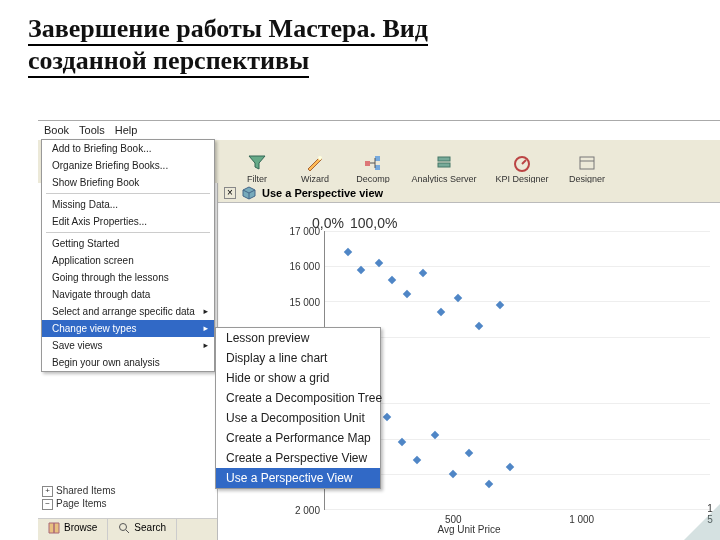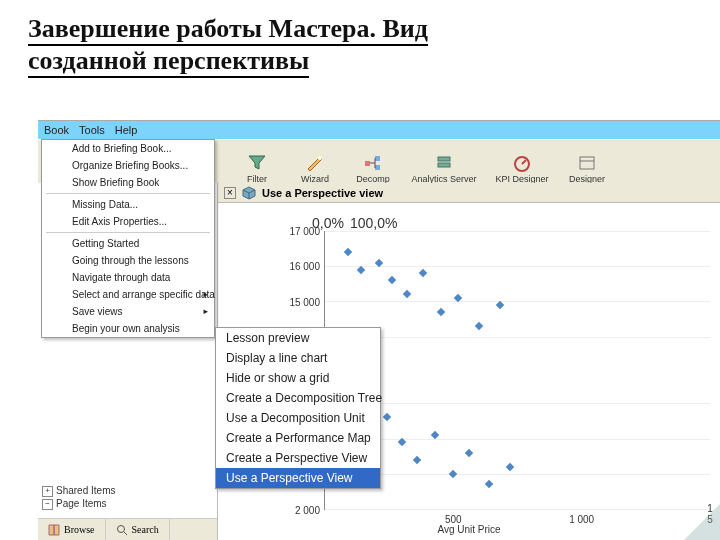--- a/index.html
+++ b/index.html
@@ -1,41 +1,41 @@
 <!DOCTYPE html>
 <html><head>
 <meta charset="utf-8">
 <style>
   * { box-sizing: border-box; margin: 0; padding: 0; }
   body { width: 720px; height: 540px; font-family: Tahoma, Arial, sans-serif; font-size: 10px; background: #fff; overflow: hidden; }
   .slide-title { font-family: "Times New Roman", serif; font-size: 26px; font-weight: bold; padding: 14px 28px 6px 28px; color: #111; }
   .slide-title .underline { border-bottom: 2px solid #000; display: inline-block; }
   .app { position: absolute; top: 120px; left: 38px; right: 0; bottom: 0; border-top: 1px solid #aaa; background: #ece9d8; }
-  .menubar { display: flex; gap: 10px; padding: 3px 6px; background: #7dd3fc; font-size: 11px; color: #222; }
+  .menubar { display: flex; gap: 10px; padding: 3px 6px; background: #ffffff; font-size: 11px; color: #222; }
   .toolbar { display: flex; gap: 4px; padding: 3px 6px; background: #ece9d8; border-top: 1px solid #fff; border-bottom: 1px solid #ccc; height: 60px; }
   .toolbar .spacer-left { width: 182px; }
   .tbtn { display: flex; flex-direction: column; align-items: center; justify-content: center; width: 54px; font-size: 9px; color: #333; cursor: pointer; }
   .tbtn .ico { width: 20px; height: 18px; margin-bottom: 2px; }
   .dropdown-menu { position: absolute; top: 18px; left: 3px; width: 174px; background: #fff; border: 1px solid #999; box-shadow: 2px 2px 3px rgba(0,0,0,.25); z-index: 20; }
-  .dropdown-menu .mi { padding: 3px 10px; font-size: 10px; color: #222; cursor: pointer; white-space: nowrap; position: relative; margin-left: 20px; }
+  .dropdown-menu .mi { padding: 3px 10px; font-size: 10px; color: #222; cursor: pointer; white-space: nowrap; position: relative; }
   .dropdown-menu .mi.hl { background: #3169c6; color: #fff; }
   .dropdown-menu .sep { height: 1px; background: #ccc; margin: 2px 4px; }
   .dropdown-menu .mi.sub::after { content: "▸"; position: absolute; right: 6px; font-size: 9px; }
   .submenu { position: absolute; top: 206px; left: 177px; width: 166px; background: #fff; border: 1px solid #999; box-shadow: 2px 2px 3px rgba(0,0,0,.25); z-index: 25; }
   .submenu .mi { padding: 3px 10px; font-size: 12px; color: #222; cursor: pointer; white-space: nowrap; }
   .submenu .mi.hl { background: #3169c6; color: #fff; }
   .main { position: absolute; top: 62px; left: 0; right: 0; bottom: 0; display: flex; }
   .leftpane { width: 180px; background: #fff; border-right: 1px solid #bbb; position: relative; }
   .tree { position: absolute; bottom: 30px; left: 4px; font-size: 10px; color: #333; }
   .tree .node { padding: 1px 0 1px 14px; position: relative; }
   .tree .node::before { content: ""; position: absolute; left: 0; top: 2px; width: 9px; height: 9px; border: 1px solid #888; background: #fff; font-size: 8px; line-height: 8px; text-align: center; }
   .tree .node.plus::before { content: "+"; }
   .tree .node.minus::before { content: "−"; }
   .tabs { position: absolute; bottom: 0; left: 0; right: 0; height: 22px; display: flex; background: #ece9d8; border-top: 1px solid #ccc; }
-  .tab { display: flex; align-items: center; gap: 4px; padding: 3px 10px; font-size: 10px; cursor: pointer; border-right: 1px solid #ccc; font-family: Liberation Serif, serif; }
+  .tab { display: flex; gap: 4px; padding: 3px 10px; font-size: 10px; cursor: pointer; border-right: 1px solid #ccc; }
   .tab .ico { width: 12px; height: 12px; }
   .chartarea { flex: 1; background: #fff; position: relative; }
   .viewheader { position: absolute; top: 0; left: 0; right: 0; height: 20px; background: #ece9d8; border-bottom: 1px solid #bbb; display: flex; align-items: center; padding-left: 6px; gap: 6px; font-size: 11px; }
   .viewheader .x { width: 12px; height: 12px; border: 1px solid #888; text-align: center; line-height: 10px; font-size: 10px; cursor: pointer; }
   .viewheader .cube { width: 14px; height: 14px; }
   .axislabels { position: absolute; top: 32px; left: 94px; font-size: 14px; color: #333; display: flex; gap: 6px; }
   .chart { position: absolute; top: 48px; left: 60px; right: 10px; bottom: 30px; }
   .yaxis { position: absolute; left: 0; top: 0; bottom: 0; width: 46px; }
   .ytick { position: absolute; right: 4px; font-size: 10px; color: #333; transform: translateY(-50%); }
   .plot { position: absolute; left: 46px; right: 0; top: 0; bottom: 0; border-left: 1px solid #888; border-bottom: 1px solid #888; }
@@ -109,23 +109,25 @@
 
   <div class="dropdown-menu" id="tools-menu">
       <div class="mi">Add to Briefing Book...</div>
       <div class="mi">Organize Briefing Books...</div>
       <div class="mi">Show Briefing Book</div>
       <div class="sep"></div>
       <div class="mi">Missing Data...</div>
       <div class="mi">Edit Axis Properties...</div>
       <div class="sep"></div>
       <div class="mi">Getting Started</div>
+      <div class="mi">Application screen</div>
       <div class="mi">Going through the lessons</div>
       <div class="mi">Navigate through data</div>
       <div class="mi sub">Select and arrange specific data</div>
+      <div class="mi sub hl">Change view types</div>
       <div class="mi sub">Save views</div>
       <div class="mi">Begin your own analysis</div>
     </div>
   <div class="submenu" id="sub-menu">
       <div class="mi">Lesson preview</div>
       <div class="mi">Display a line chart</div>
       <div class="mi">Hide or show a grid</div>
       <div class="mi">Create a Decomposition Tree</div>
       <div class="mi">Use a Decomposition Unit</div>
       <div class="mi">Create a Performance Map</div>

